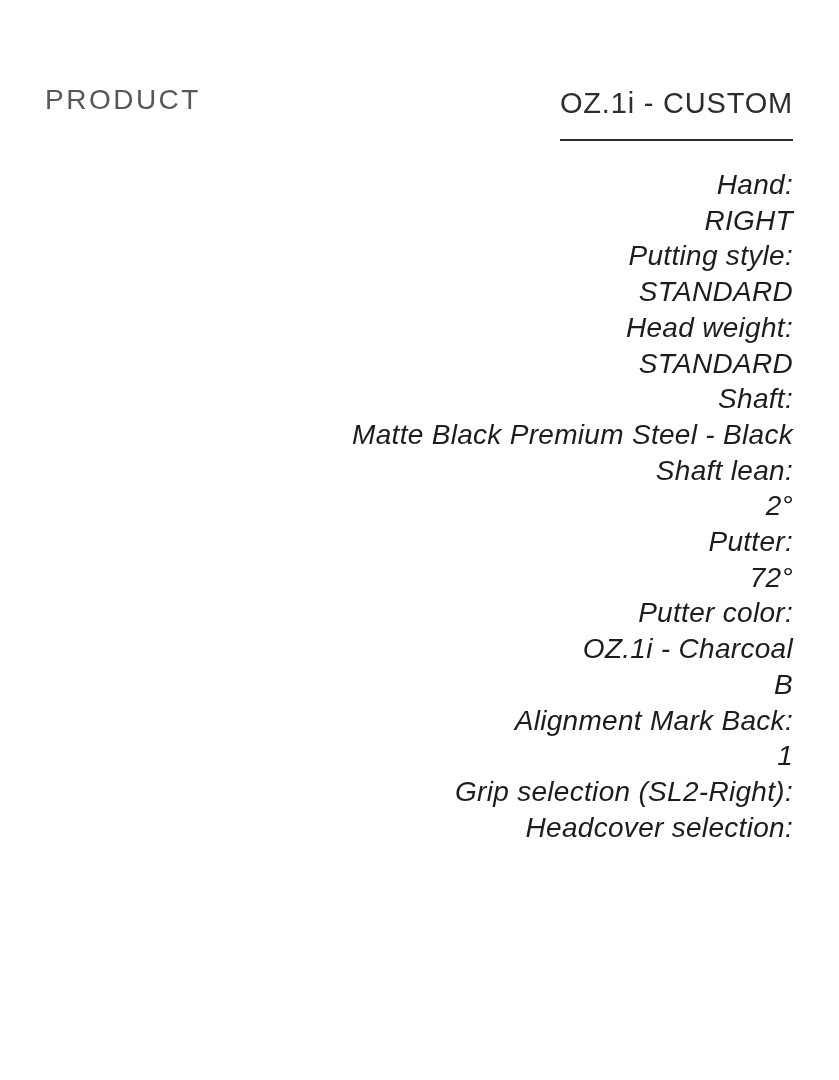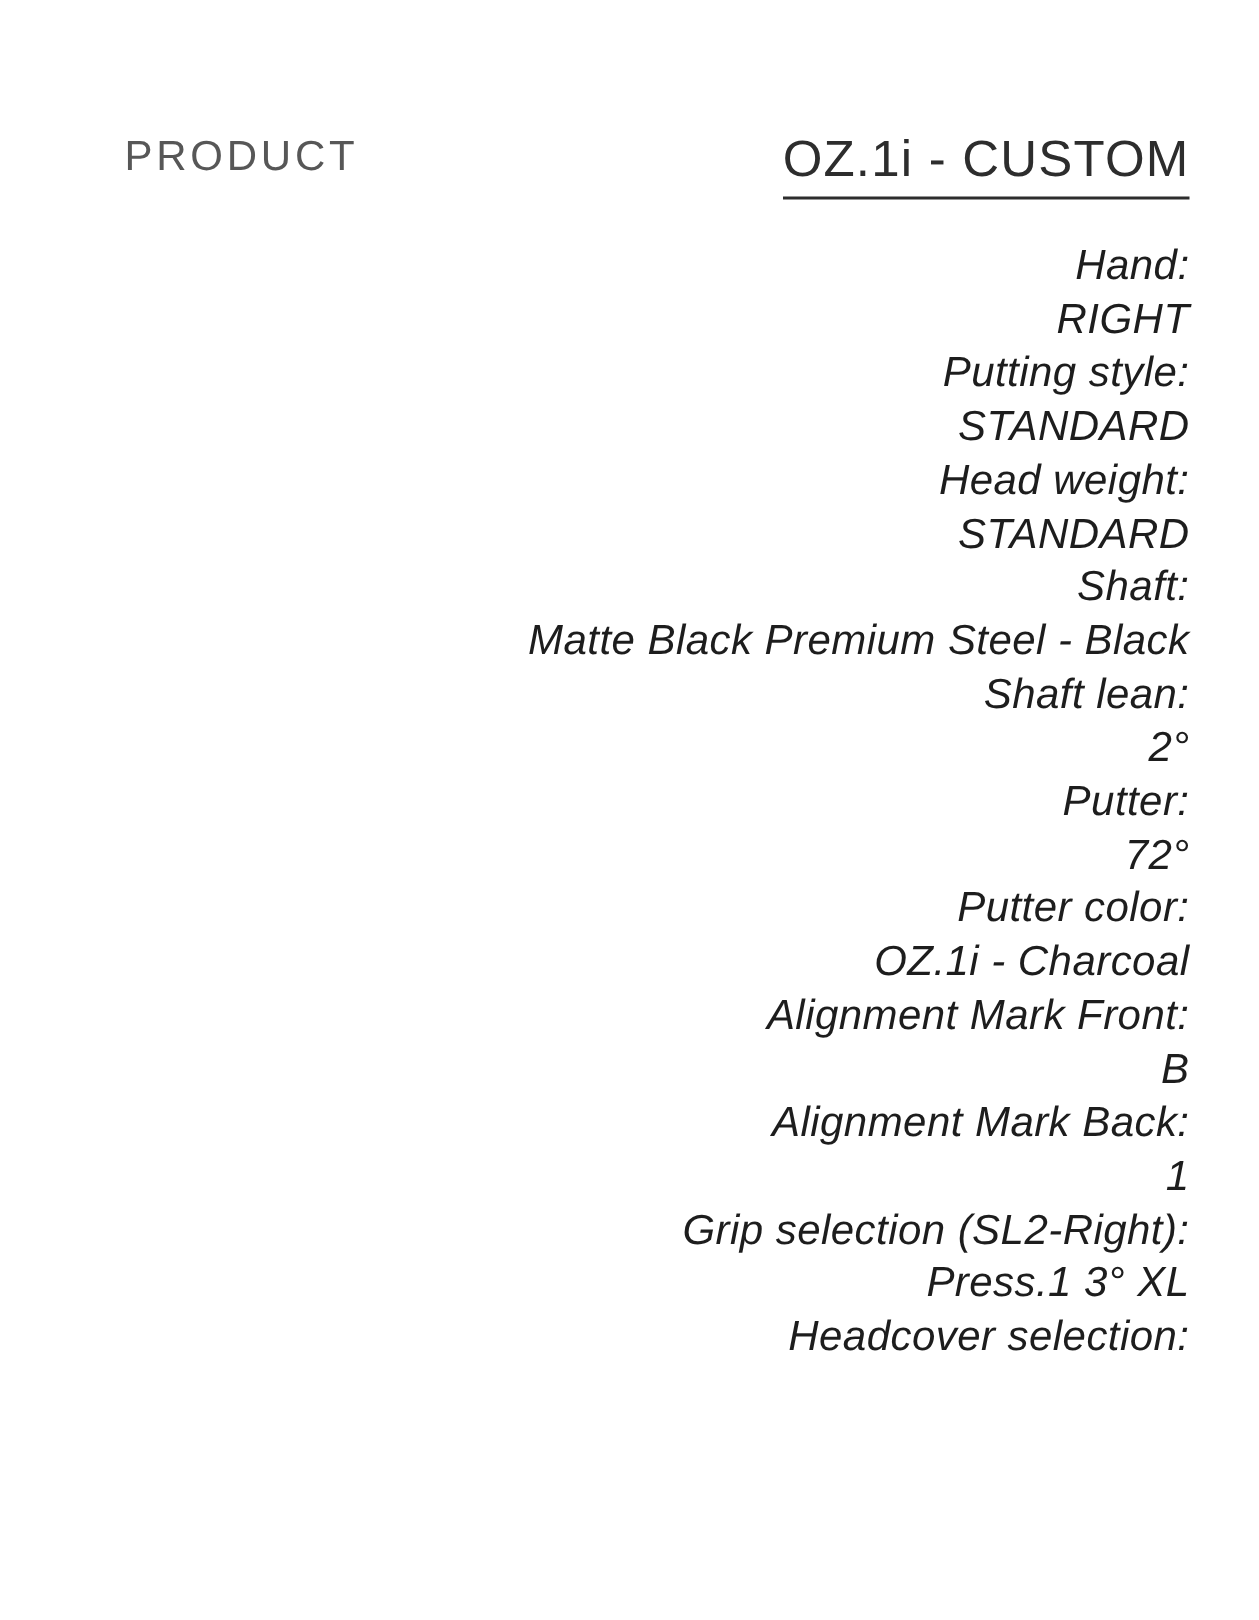--- a/index.html
+++ b/index.html
@@ -26,29 +26,28 @@
     display: flex;
     justify-content: space-between;
     align-items: baseline;
   }
   .col-label {
     font-size: 28px;
     letter-spacing: 2.5px;
     color: var(--header-label);
     font-weight: 400;
     white-space: nowrap;
-    margin-left: 38px;
   }
   .product-link {
-    font-size: 34px;
+    font-size: 29px;
     letter-spacing: 0.8px;
     color: var(--title);
     text-decoration: none;
     border-bottom: 2px solid var(--title);
-    padding-bottom: 5px;
+    padding-bottom: 19px;
     white-space: nowrap;
     position: relative;
     top: 4px;
     cursor: pointer;
   }
   .details {
     margin-top: 30px;
     text-align: right;
     font-size: 28px;
     line-height: 35.7px;
@@ -101,31 +100,29 @@
   <div class="option">
     <span class="option-value">72°</span>
   </div>
 
   <div class="option">
     <span class="option-label">Putter color:</span>
     <span class="option-value">OZ.1i - Charcoal</span>
   </div>
 
   <div class="option">
-    <span class="option-label">Alignment Mark Front:</span>
     <span class="option-value">B</span>
   </div>
 
   <div class="option">
     <span class="option-label">Alignment Mark Back:</span>
     <span class="option-value">1</span>
   </div>
 
   <div class="option">
     <span class="option-label">Grip selection (SL2-Right):</span>
-    <span class="option-value">Press.1 3° XL</span>
   </div>
 
   <div class="option">
     <span class="option-label">Headcover selection:</span>
   </div>
 </div>
 </div>
 
 </body></html>

